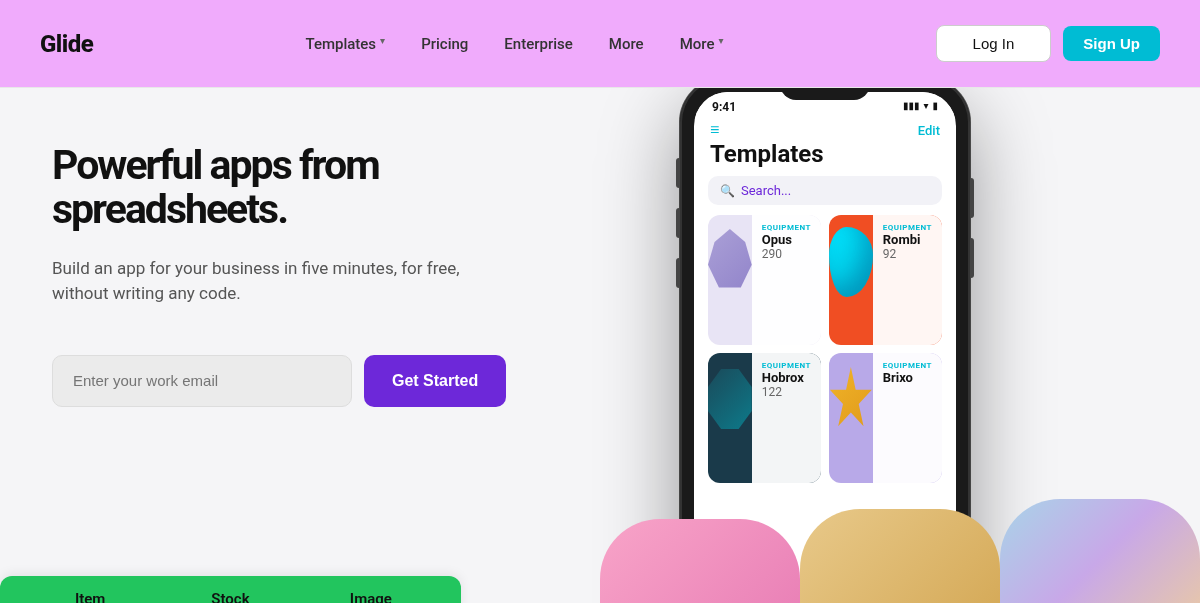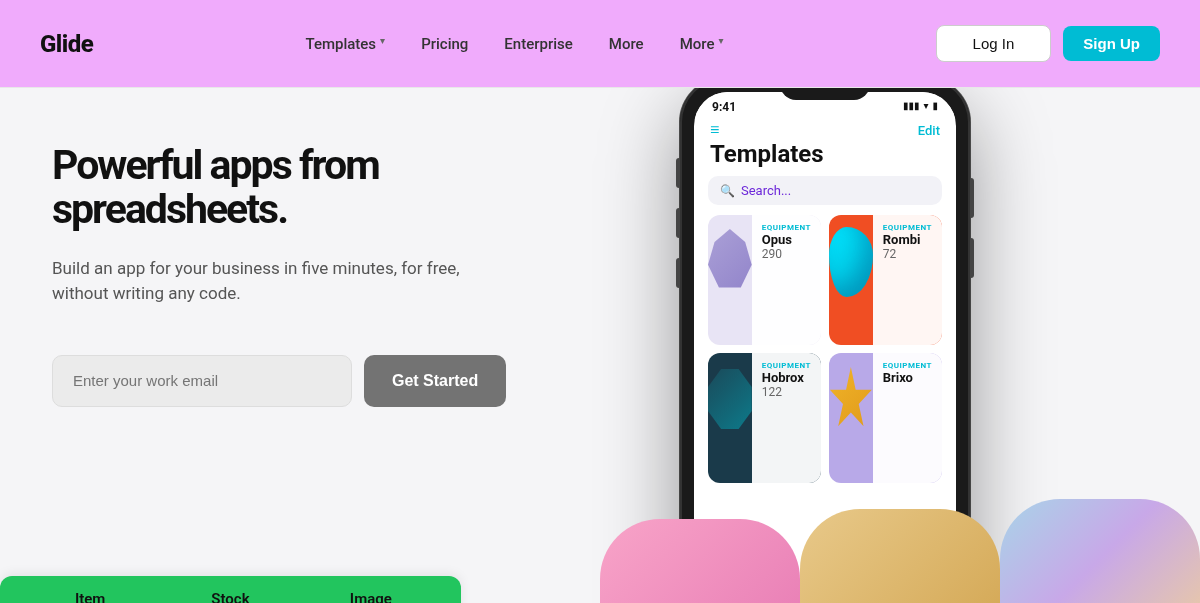--- a/index.html
+++ b/index.html
@@ -138,21 +138,21 @@
       background: #ebebeb;
       font-size: 15px;
       color: #999;
       outline: none;
     }
 
     .btn-get-started {
       height: 52px;
       padding: 0 28px;
       border-radius: 10px;
-      background: #737373;
+      background: #6d28d9;
       border: none;
       font-size: 16px;
       font-weight: 600;
       color: #fff;
       cursor: pointer;
       white-space: nowrap;
     }
 
     
     .bottom-strip {
@@ -549,21 +549,21 @@
                 <div class="card-name">Opus</div>
                 <div class="card-stock">290</div>
               </div>
             </div>
 
             <div class="grid-card card-bg-orange">
               <div class="shape-rombi"></div>
               <div class="card-info">
                 <div class="card-category">EQUIPMENT</div>
                 <div class="card-name">Rombi</div>
-                <div class="card-stock">72</div>
+                <div class="card-stock">92</div>
               </div>
             </div>
 
             <div class="grid-card card-bg-teal">
               <div class="shape-hobrox"></div>
               <div class="card-info">
                 <div class="card-category">EQUIPMENT</div>
                 <div class="card-name">Hobrox</div>
                 <div class="card-stock">122</div>
               </div>

